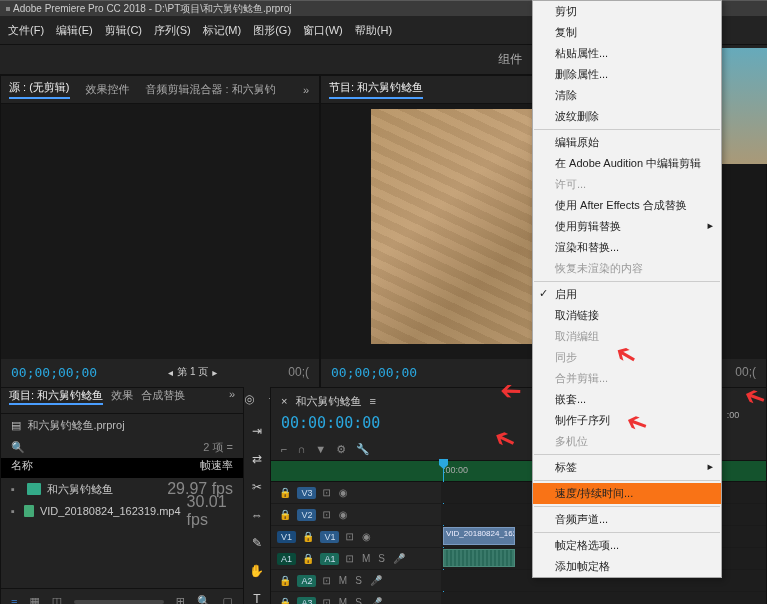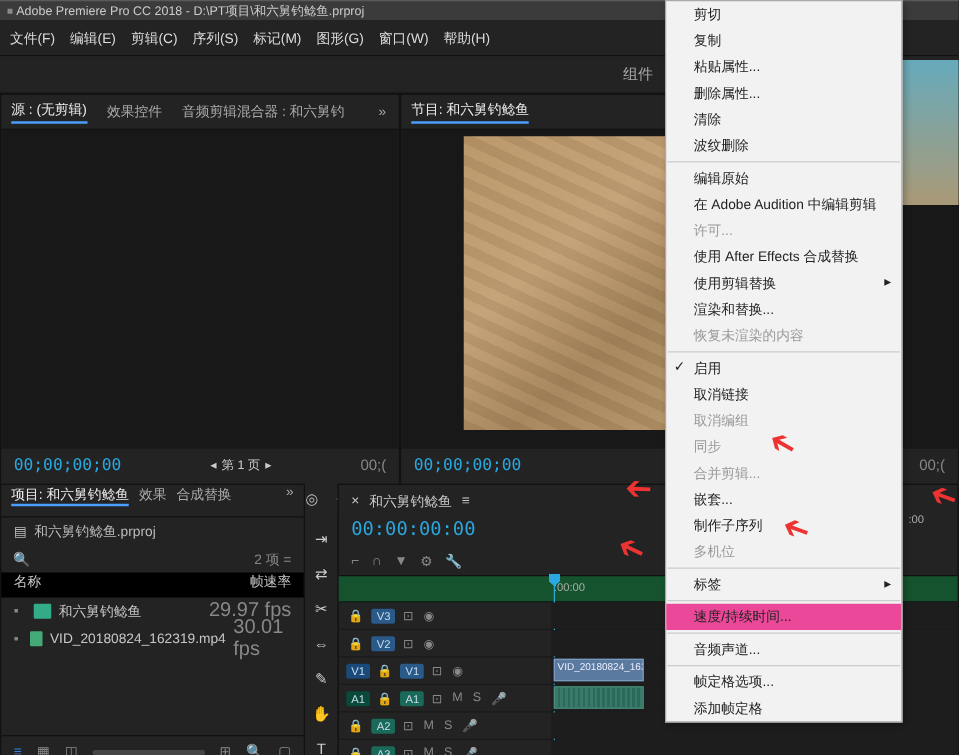--- a/index.html
+++ b/index.html
@@ -58,21 +58,21 @@
 .tk-lbl.a { background:#1a6a5a;text-align:right;}
 .tk-ico { color:#888; font-size:10px; padding:0 2px;}
 .track-body { flex:1; height:100%; position:relative; background:#1d1d1d;}
 .clip { position:absolute; left:2px; top:1px; height:18px; background:#5a7aa0; border:1px solid #7a9ac0; font-size:8px; color:#eef; padding:1px 2px; overflow:hidden;}
 .clip.aud { background:#2a6a5a; border-color:#4a8a7a;
   background-image:repeating-linear-gradient(90deg,#3a7a6a 0 2px,#2a6a5a 2px 4px);}
 .ctx-menu { position:absolute; top:0; left:532px; width:190px; background:#f2f2f2; color:#222; border:1px solid #aaa; box-shadow:2px 2px 6px rgba(0,0,0,0.3); font-size:11px; z-index:100;}
 .ctx-menu .mi { padding:3px 22px 3px 22px; position:relative; white-space:nowrap;}
 .ctx-menu .mi.sep { height:1px; background:#ccc; margin:2px 1px; padding:0;}
 .ctx-menu .mi.dis { color:#999;}
-.ctx-menu .mi.hl { background:#ec4899;}
+.ctx-menu .mi.hl { background:#f97316;}
 .ctx-menu .mi .chk { position:absolute; left:6px;}
 .ctx-menu .mi .sub { position:absolute; right:8px;}
 .red-arrow { position:absolute; color:#e33; font-size:26px; transform-origin:center; z-index:200; pointer-events:none;}
 .side-strip { position:absolute; right:0; top:48px; width:56px;}
 .side-strip .simg { height:116px; background:linear-gradient(#6ab,#a97);}
 .side-strip .srule { position:absolute; top:362px; width:44px; font-size:9px; color:#aaa; text-align:center;}
 </style>
 </head>
 <body>
 

